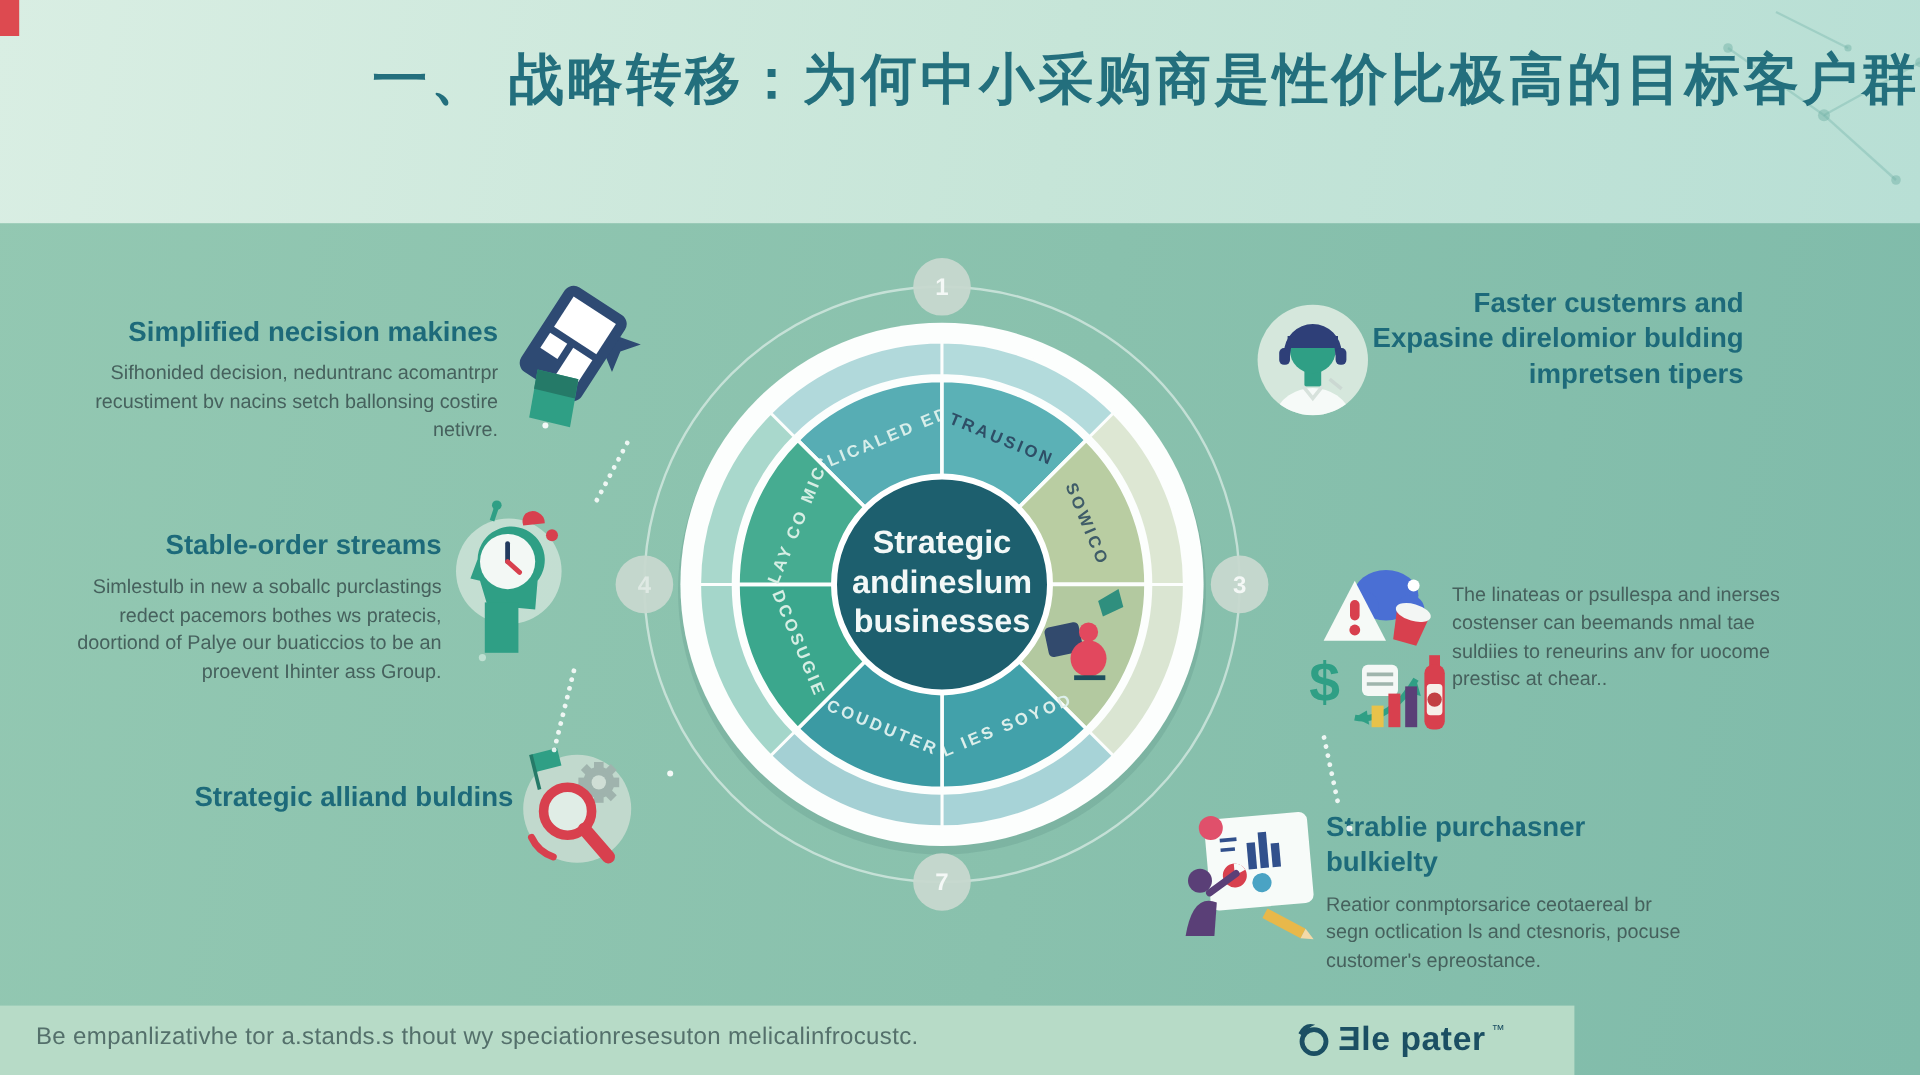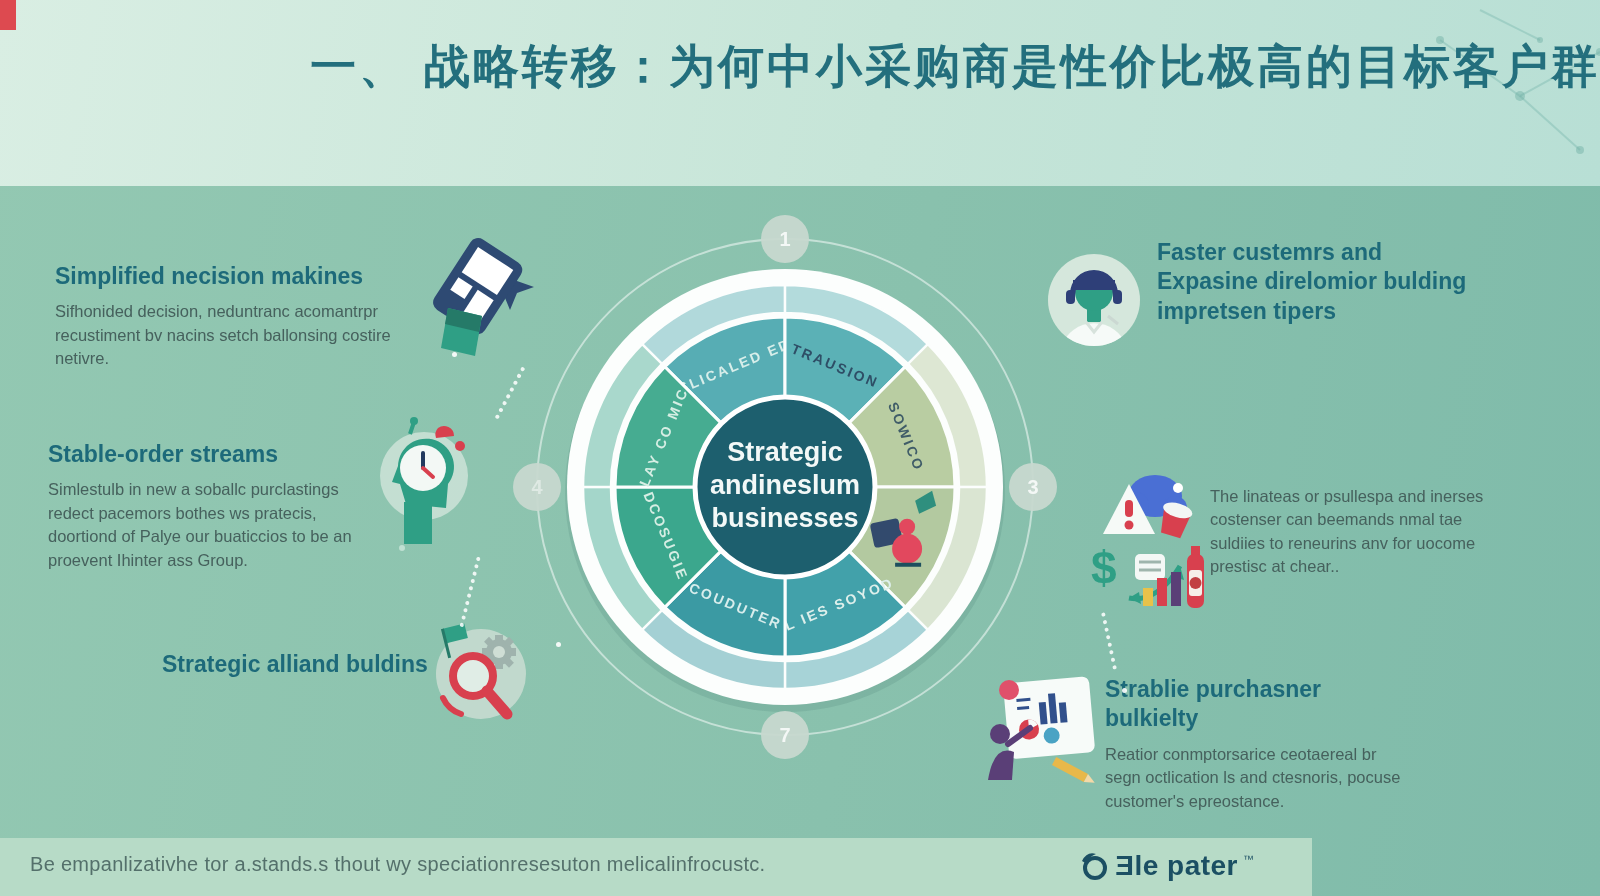--- a/index.html
+++ b/index.html
@@ -22,21 +22,21 @@
   .net-deco { position:absolute; top:0; right:0; }
 
   .tblock { position:absolute; }
   .tblock h3 {
     margin:0 0 9px 0; font-size:23px; line-height:1.28; color:#1d6a7a;
     font-weight:bold; white-space:pre-line;
   }
   .tblock p {
     margin:0; font-size:16.5px; line-height:1.42; color:#46615d; white-space:pre-line;
   }
-  .center { text-align:left; }
+  .center { text-align:right; }
 
   .icon { position:absolute; }
 
   .wheel-wrap { position:absolute; left:475px; top:177px; width:620px; height:620px; }
 
   .connector {
     position:absolute; width:0; border-left:4px dotted rgba(255,255,255,0.85);
   }
   .sparkle { position:absolute; width:5px; height:5px; border-radius:50%; background:rgba(255,255,255,0.9); }
 
@@ -77,21 +77,21 @@
   <p>Sifhonided decision, neduntranc acomantrpr recustiment bv nacins setch ballonsing costire netivre.</p>
 </div>
 <div class="tblock center" style="left:48px; top:440px; width:320px;">
   <h3>Stable-order streams</h3>
   <p>Simlestulb in new a soballc purclastings redect pacemors bothes ws pratecis, doortiond of Palye our buaticcios to be an proevent Ihinter ass Group.</p>
 </div>
 <div class="tblock" style="left:162px; top:650px; width:268px;">
   <h3>Strategic alliand buldins</h3>
 </div>
 
-<div class="tblock" style="left:1157px; top:238px; width:360px;">
+<div class="tblock" style="left:1093px; top:238px; width:360px;text-align:right;">
   <h3>Faster custemrs and
 Expasine direlomior bulding
 impretsen tipers</h3>
 </div>
 <div class="tblock" style="left:1210px; top:485px; width:275px;">
   <p>The linateas or psullespa and inerses costenser can beemands nmal tae suldiies to reneurins anv for uocome prestisc at chear..</p>
 </div>
 <div class="tblock" style="left:1105px; top:675px; width:305px;">
   <h3>Strablie purchasner bulkielty</h3>
   <p>Reatior conmptorsarice ceotaereal br segn octlication ls and ctesnoris, pocuse customer's epreostance.</p>

